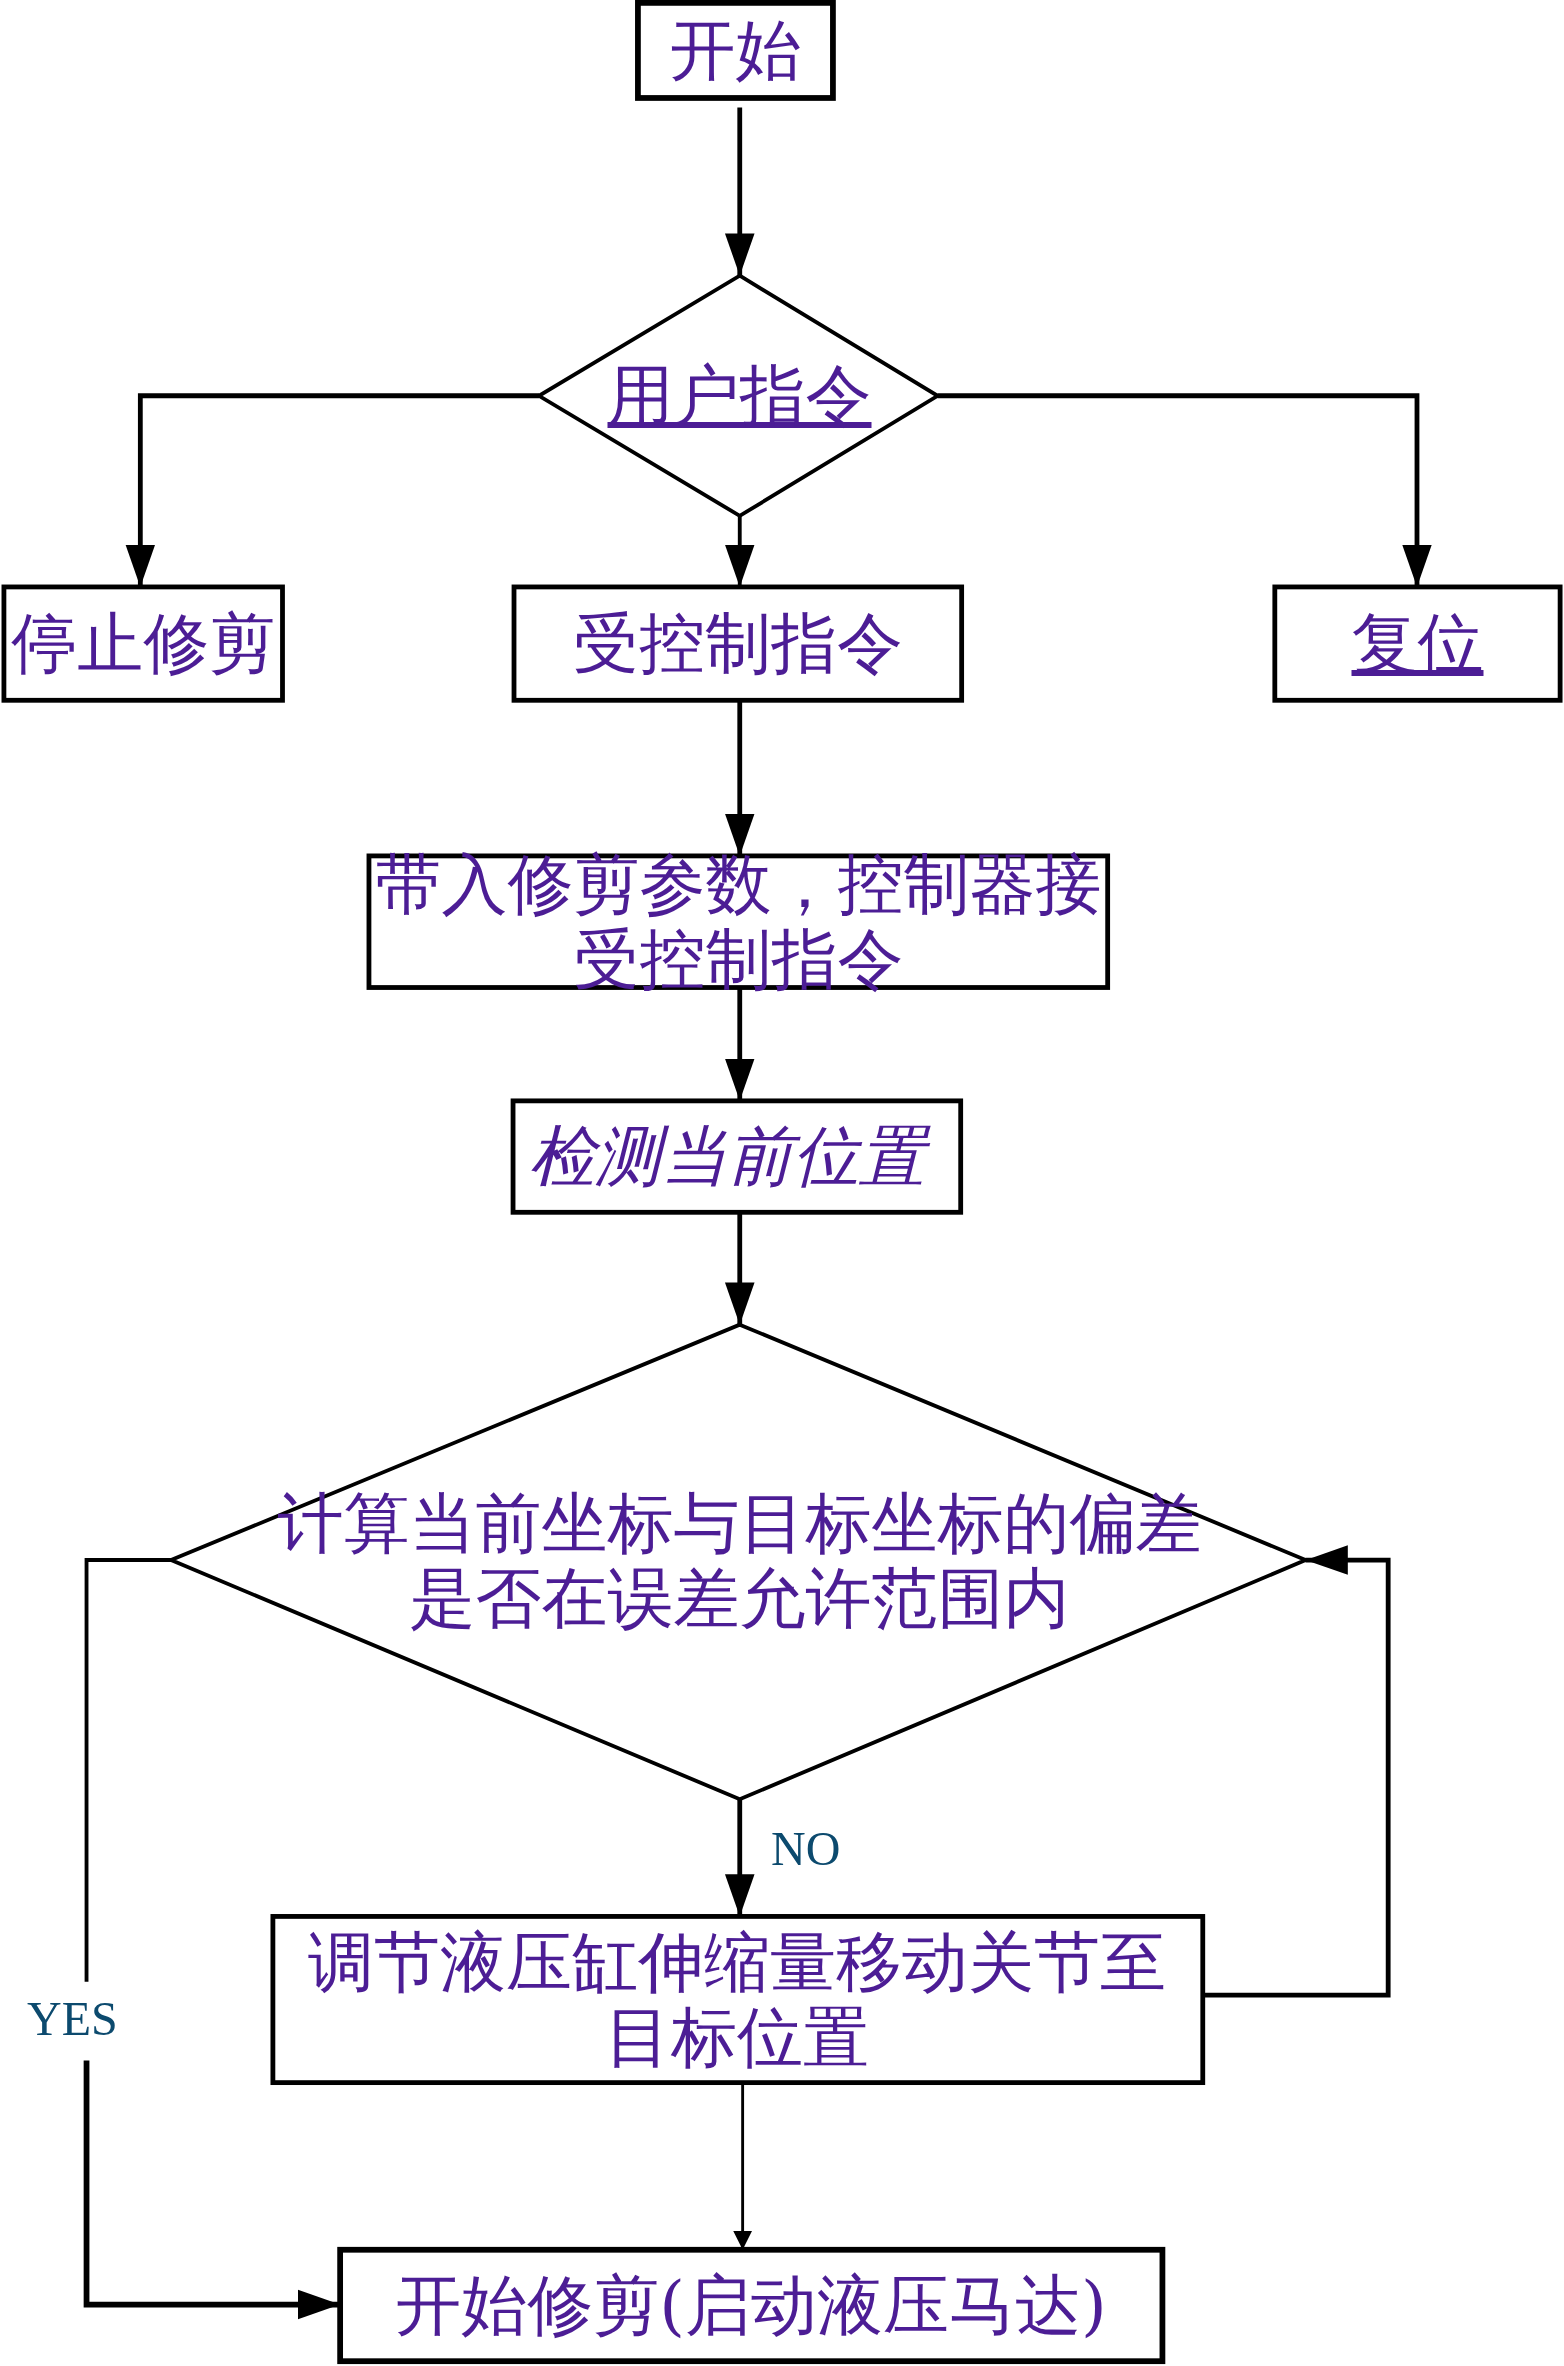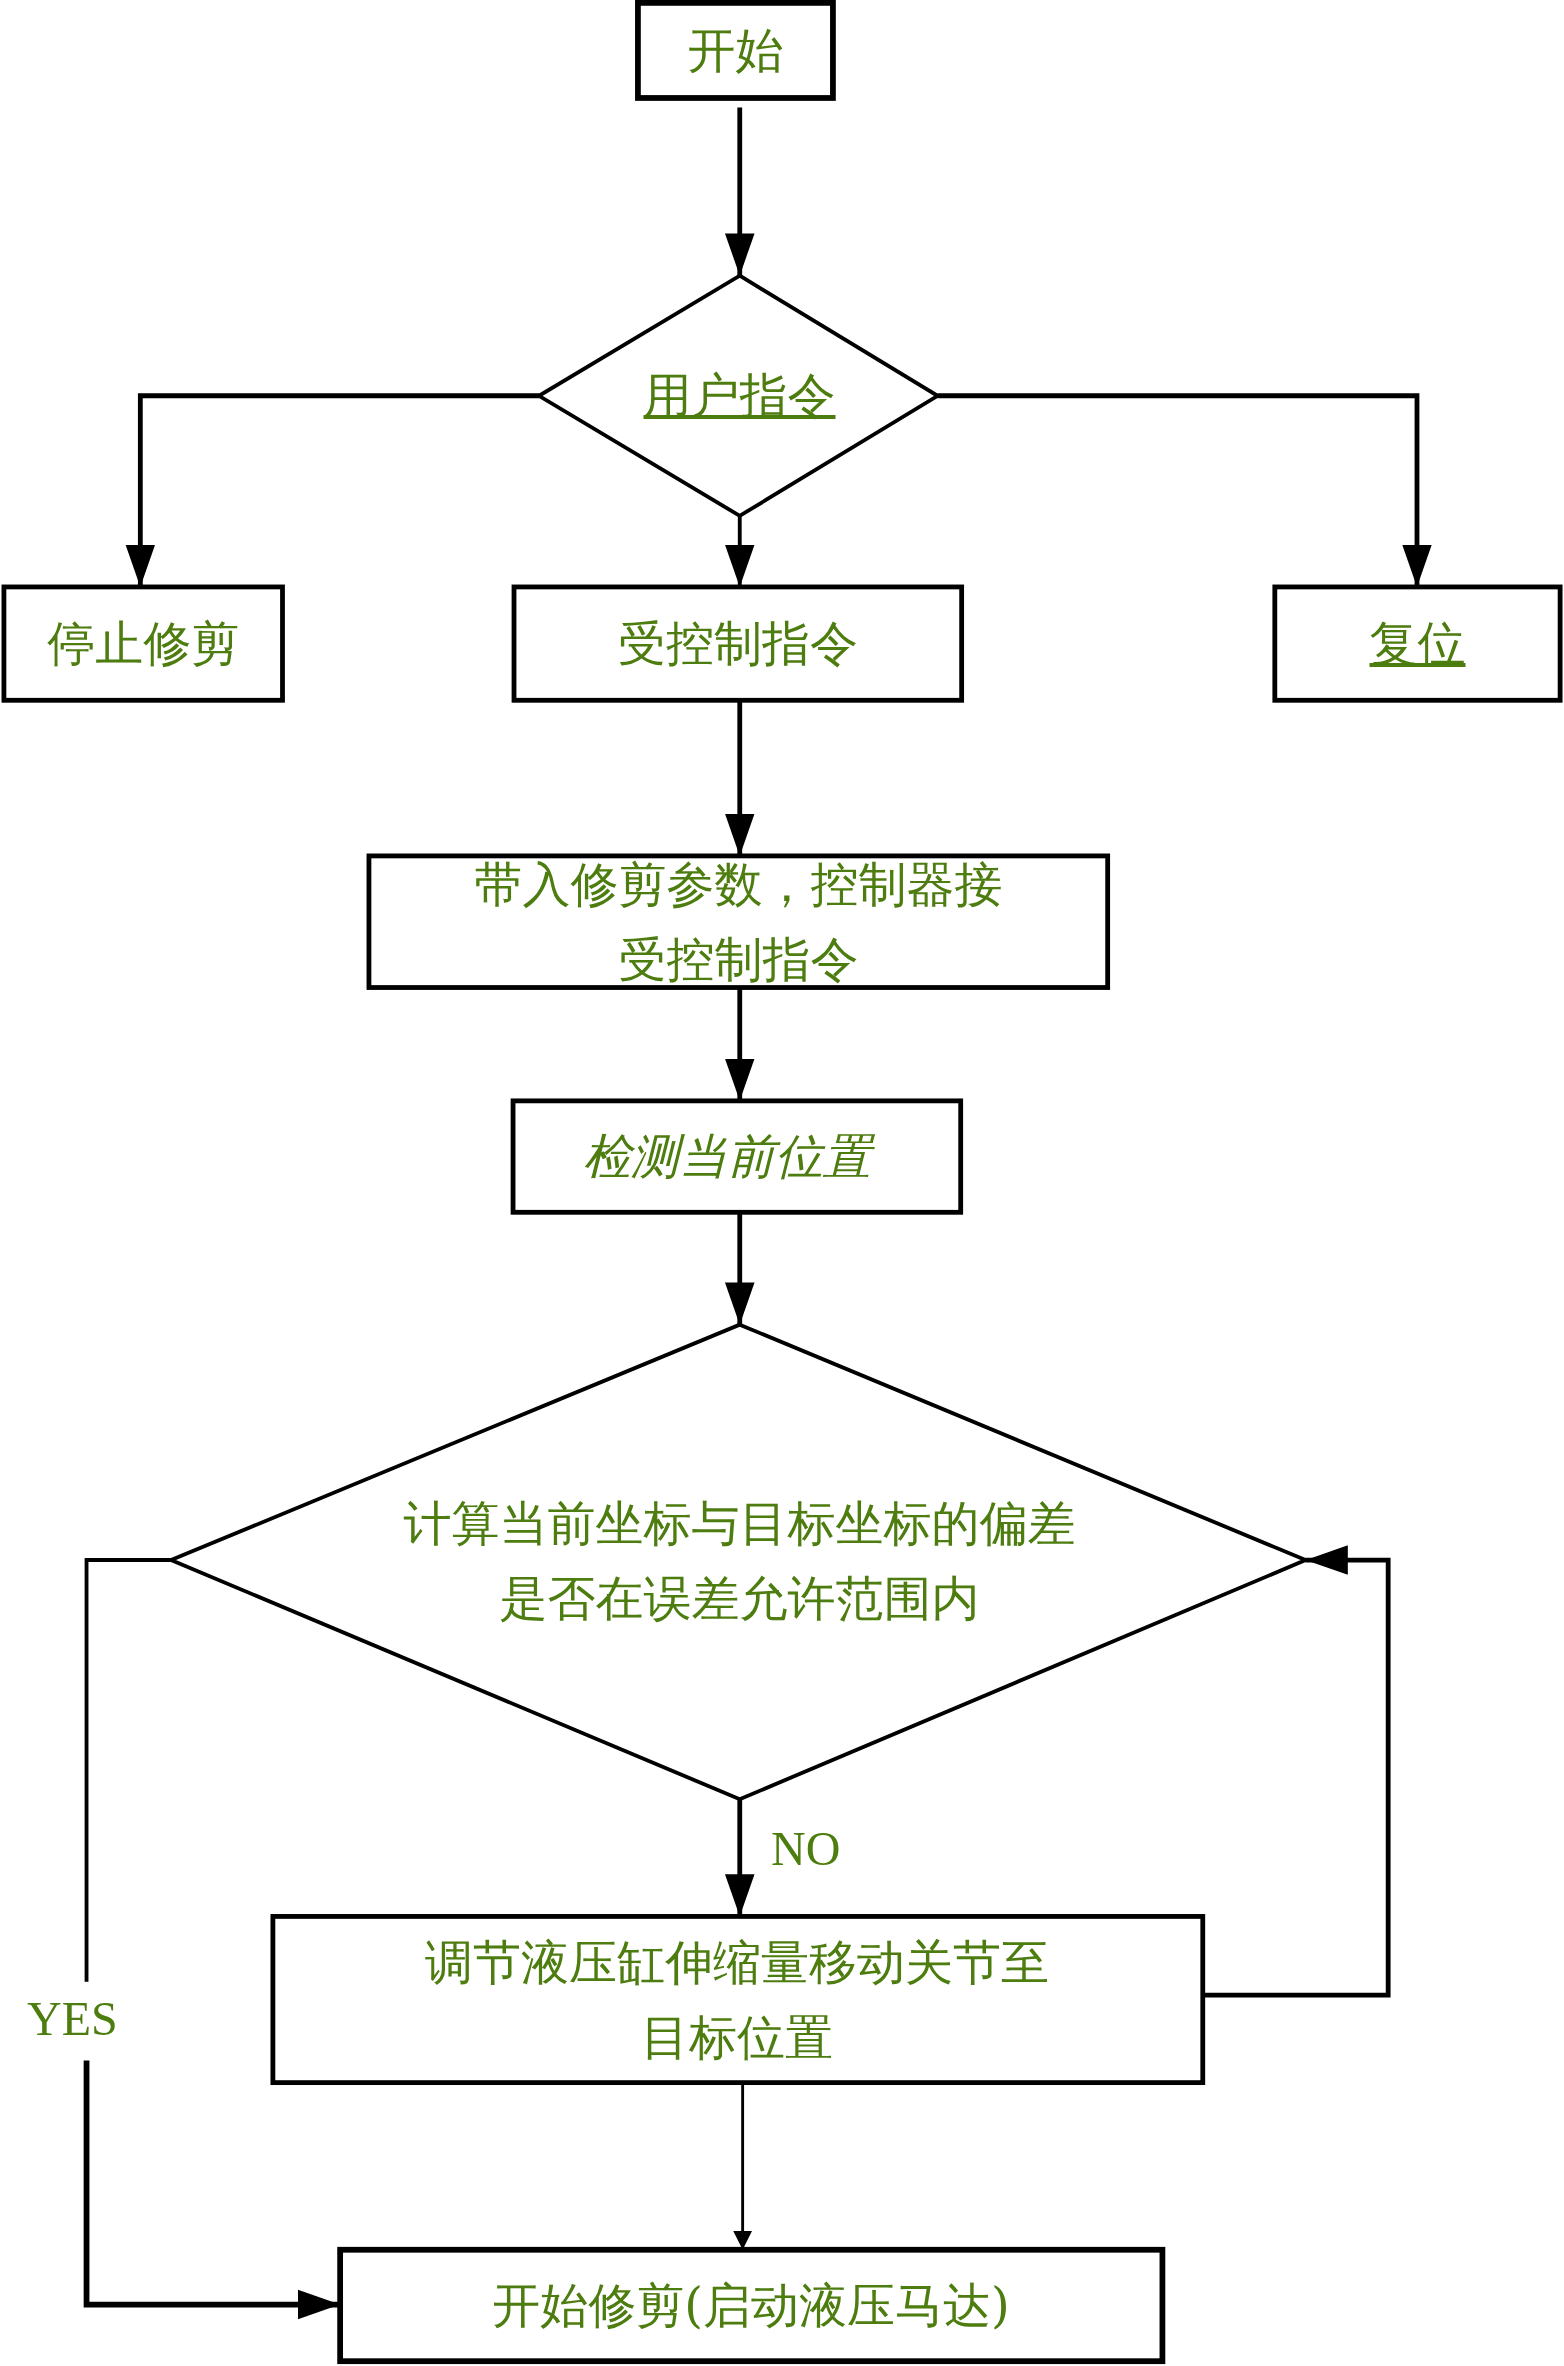--- a/index.html
+++ b/index.html
@@ -1,21 +1,21 @@
 <!DOCTYPE html>
 <html><head>
 <meta charset="utf-8">
 <style>
   html, body { margin: 0; padding: 0; background: #ffffff; }
   body { width: 1565px; height: 2366px; position: relative; overflow: hidden;
          font-family: "DejaVu Serif", "Liberation Serif", serif; color: #000; }
   svg.diagram { position: absolute; left: 0; top: 0; }
   .node-text { position: absolute; display: flex; align-items: center; justify-content: center;
-               text-align: center; font-size: 48px; line-height: 75px; white-space: pre-line; color: #4d7c0f; }
-  .edge-label { position: absolute; font-family: "Liberation Serif", serif; font-size: 48px; color: #4d7c0f; }
+               text-align: center; font-size: 66px; line-height: 75px; white-space: pre-line; color: #4c1d95; }
+  .edge-label { position: absolute; font-family: "Liberation Serif", serif; font-size: 48px; color: #0c4a6e; }
 </style>
 </head>
 <body>
 
 <svg class="diagram" width="1565" height="2366" viewBox="0 0 1629 2463">
   <defs>
     <marker id="arrow" viewBox="0 0 10 10" refX="10" refY="5" markerWidth="20" markerHeight="26" markerUnits="userSpaceOnUse" orient="auto">
       <path d="M0,0 L10,5 L0,10 z" fill="#000"></path>
     </marker>
     <marker id="arrowBig" viewBox="0 0 10 10" refX="10" refY="5" markerWidth="44" markerHeight="44" markerUnits="userSpaceOnUse" orient="auto">

